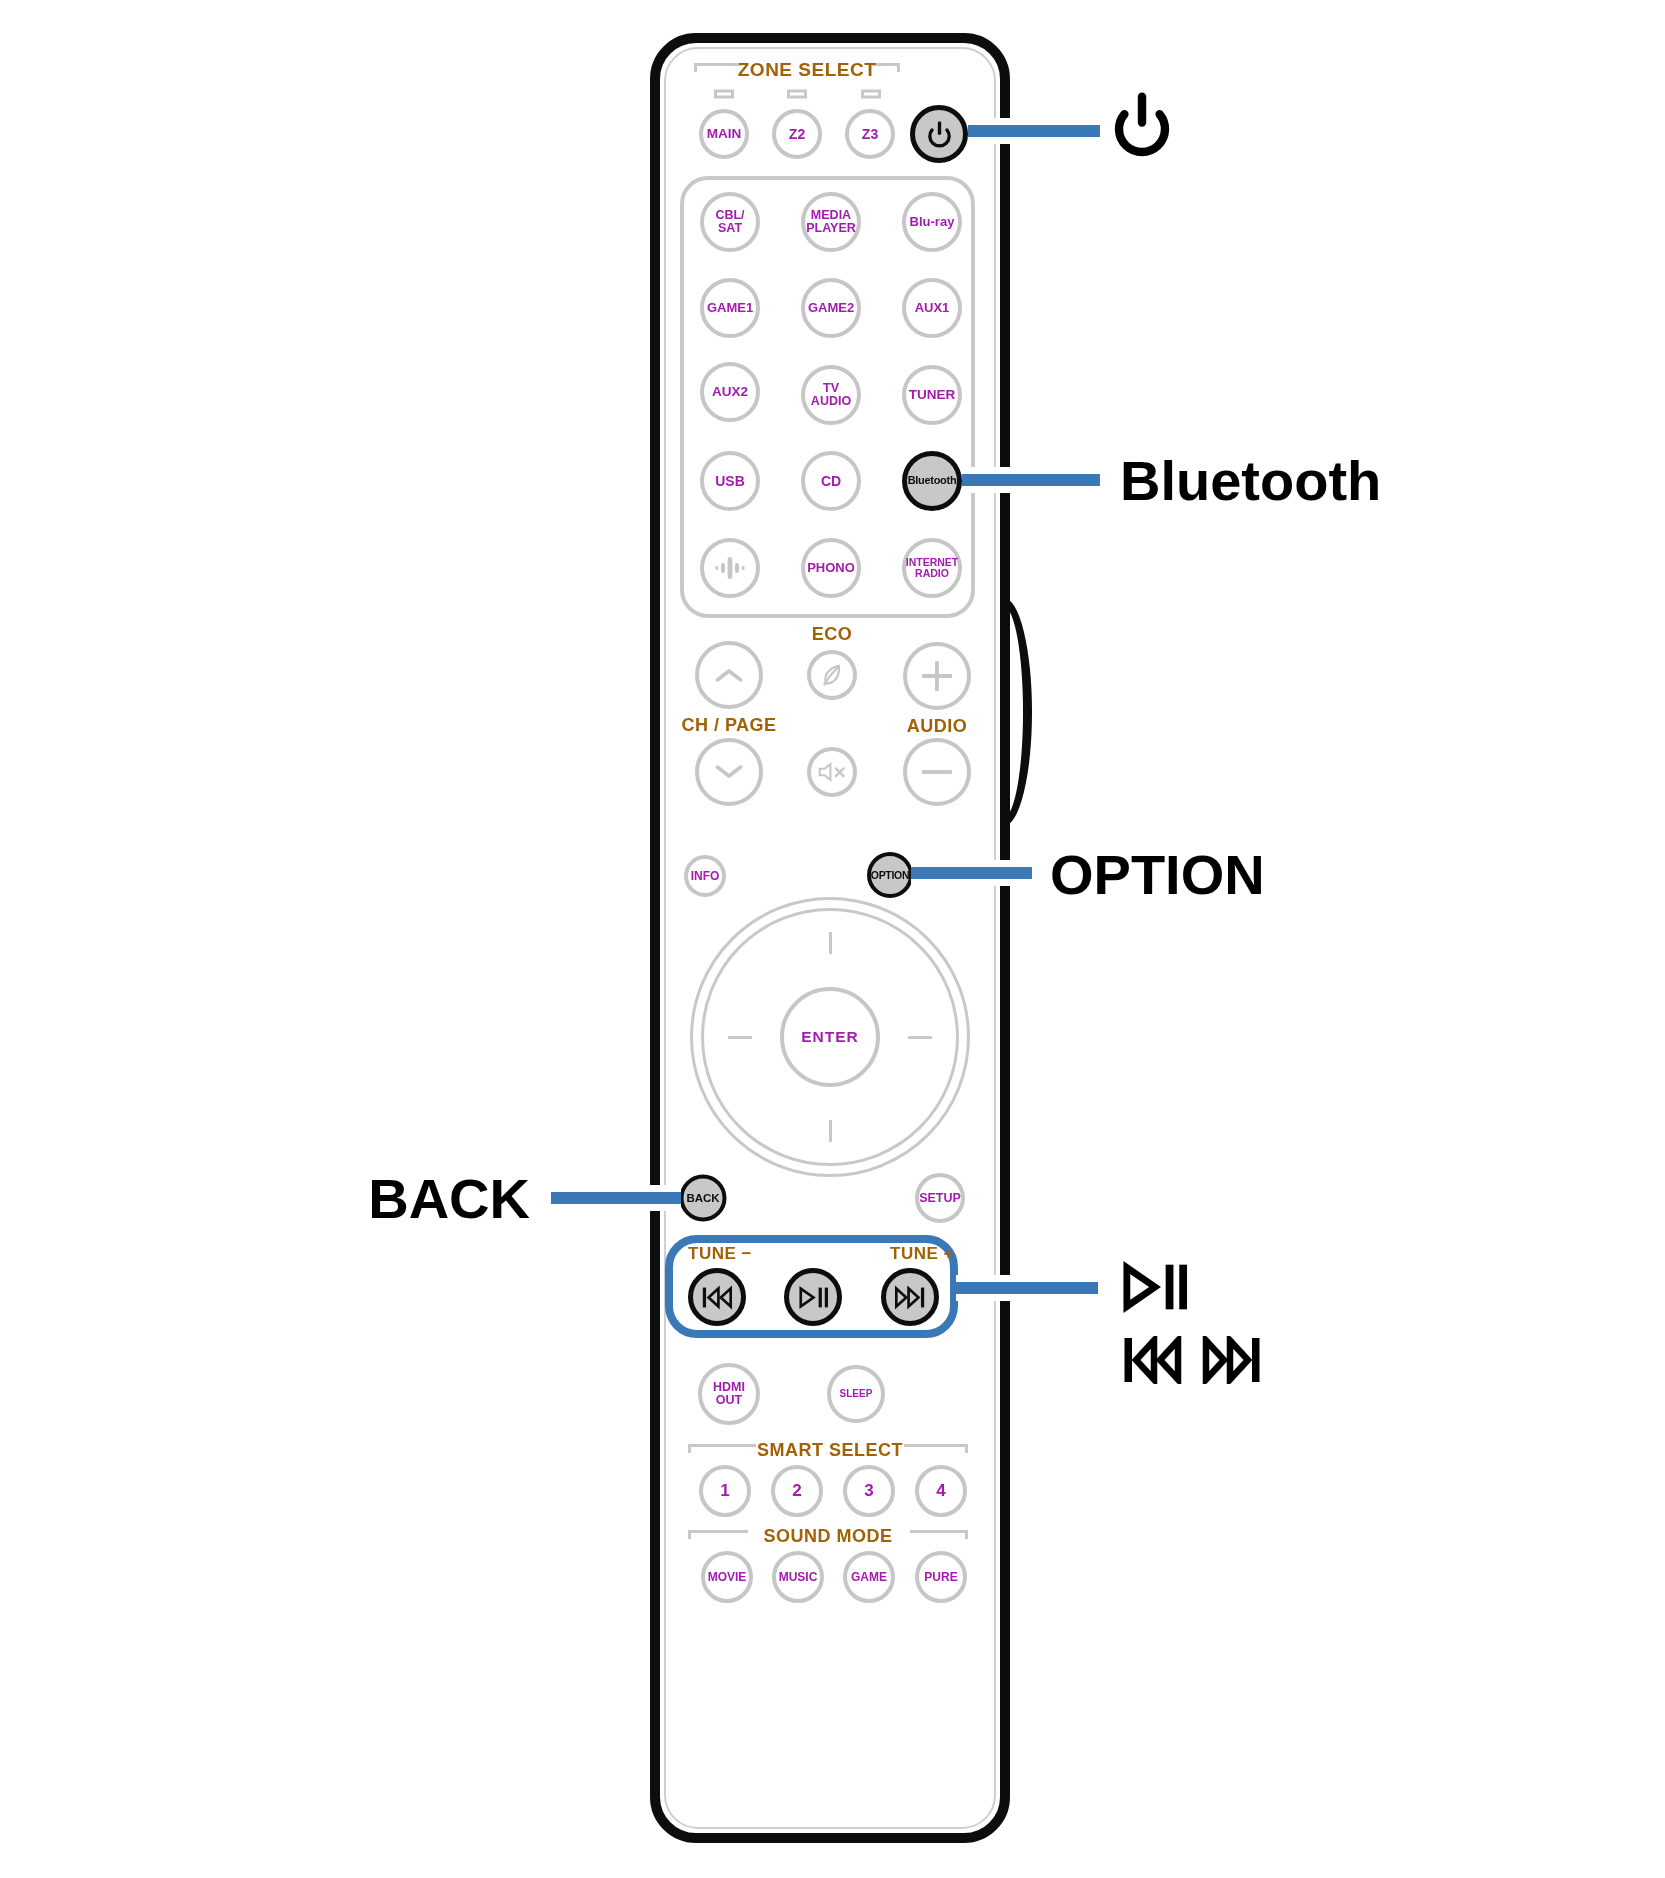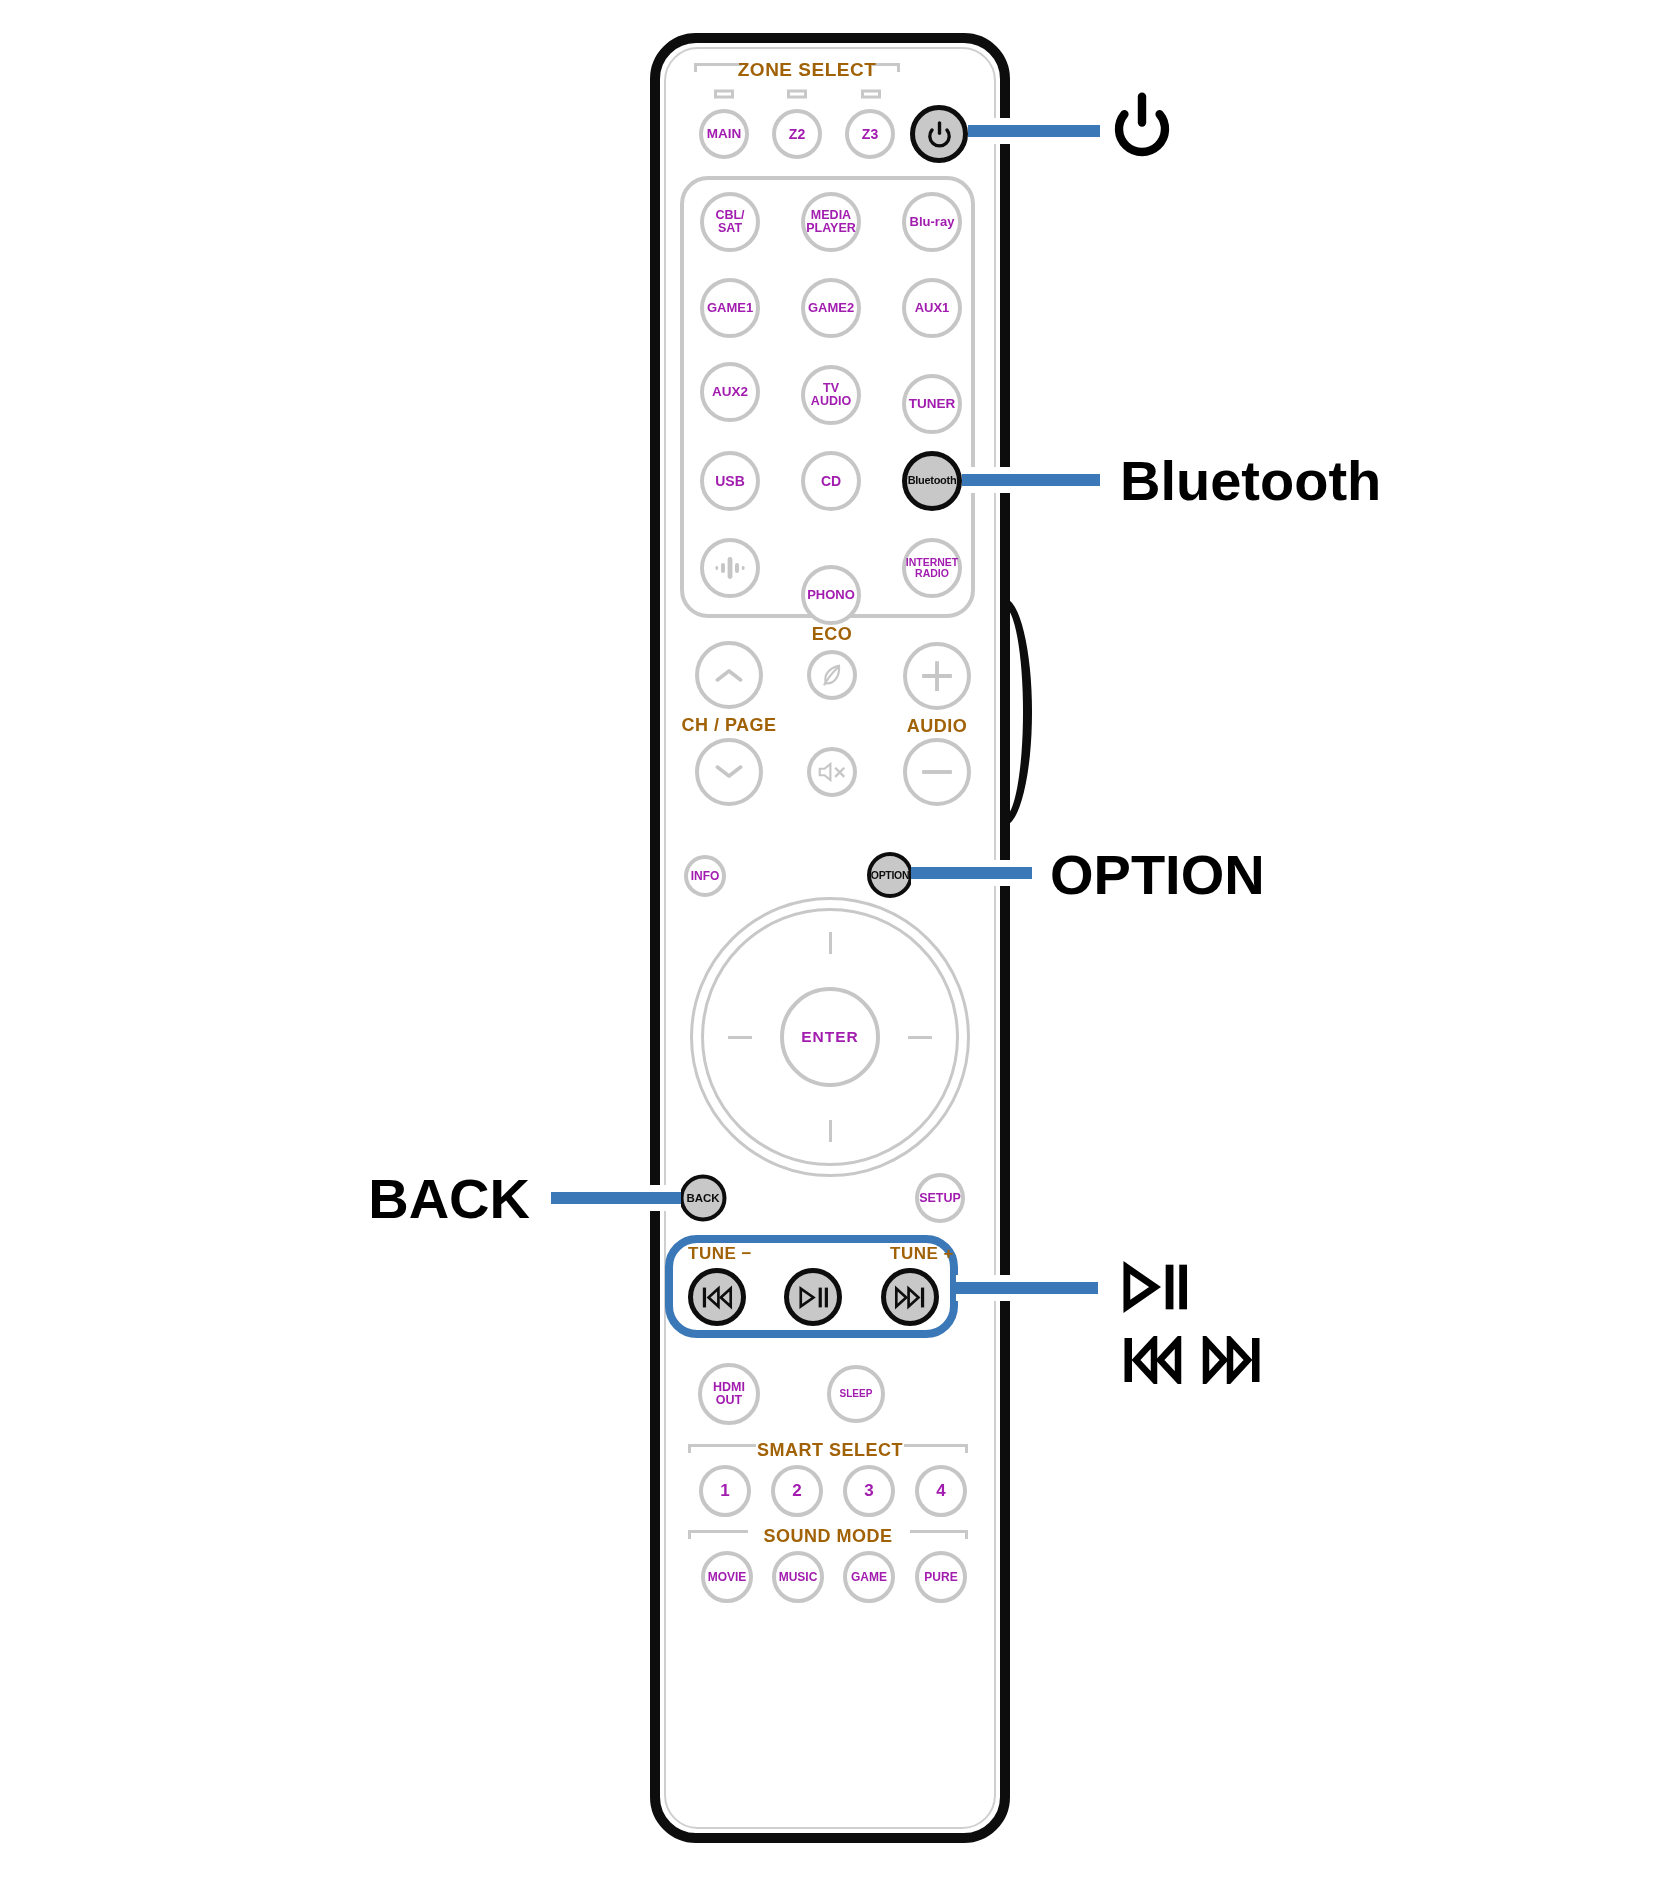--- a/index.html
+++ b/index.html
@@ -85,38 +85,38 @@
 PLAYER</div>
   <div class="btn" style="left:932px;top:222px;width:60px;height:60px;font-size:13px;">Blu-ray</div>
 
   <div class="btn" style="left:730px;top:308px;width:60px;height:60px;font-size:13px;">GAME1</div>
   <div class="btn" style="left:831px;top:308px;width:60px;height:60px;font-size:13px;">GAME2</div>
   <div class="btn" style="left:932px;top:308px;width:60px;height:60px;font-size:13px;">AUX1</div>
 
   <div class="btn" style="left:730px;top:392px;width:60px;height:60px;font-size:13.5px;">AUX2</div>
   <div class="btn" style="left:831px;top:395px;width:60px;height:60px;font-size:12.5px;">TV
 AUDIO</div>
-  <div class="btn" style="left:932px;top:404px;width:60px;height:60px;font-size:13.5px;text-align:right;">TUNER</div>
+  <div class="btn" style="left:932px;top:395px;width:60px;height:60px;font-size:13.5px;text-align:right;">TUNER</div>
 
   <div class="btn" style="left:730px;top:481px;width:60px;height:60px;font-size:14px;">USB</div>
   <div class="btn" style="left:831px;top:481px;width:60px;height:60px;font-size:14px;">CD</div>
   <div class="btn dark" style="left:932px;top:481px;width:60px;height:60px;font-size:11px;letter-spacing:-0.3px;">Bluetooth</div>
 
   <div class="btn" style="left:730px;top:568px;width:60px;height:60px;">
     <span>
       <svg width="36" height="30" viewBox="0 0 34 30">
         <rect x="14.6" y="4" width="4.8" height="22" rx="2.4" fill="#c6c6c6"></rect>
         <rect x="8" y="10" width="4" height="10" rx="2" fill="#c6c6c6"></rect>
         <rect x="22" y="10" width="4" height="10" rx="2" fill="#c6c6c6"></rect>
         <rect x="2.5" y="13" width="2.6" height="4" rx="1.3" fill="#c6c6c6"></rect>
         <rect x="28.9" y="13" width="2.6" height="4" rx="1.3" fill="#c6c6c6"></rect>
       </svg>
     </span>
   </div>
-  <div class="btn" style="left:831px;top:595px;width:60px;height:60px;font-size:13px;">PHONO</div>
+  <div class="btn" style="left:831px;top:568px;width:60px;height:60px;font-size:13px;">PHONO</div>
   <div class="btn" style="left:932px;top:568px;width:60px;height:60px;font-size:10.5px;">INTERNET
 RADIO</div>
 
   <div class="cline" style="left:962px;top:467px;width:138px;"></div>
   <div class="callout-text" style="left:1120px;top:480px;">Bluetooth</div>
 
   <div class="sec" style="left:832px;top:634px;">ECO</div>
 
   <div class="btn" style="left:729px;top:675px;width:68px;height:68px;">
     <span>

